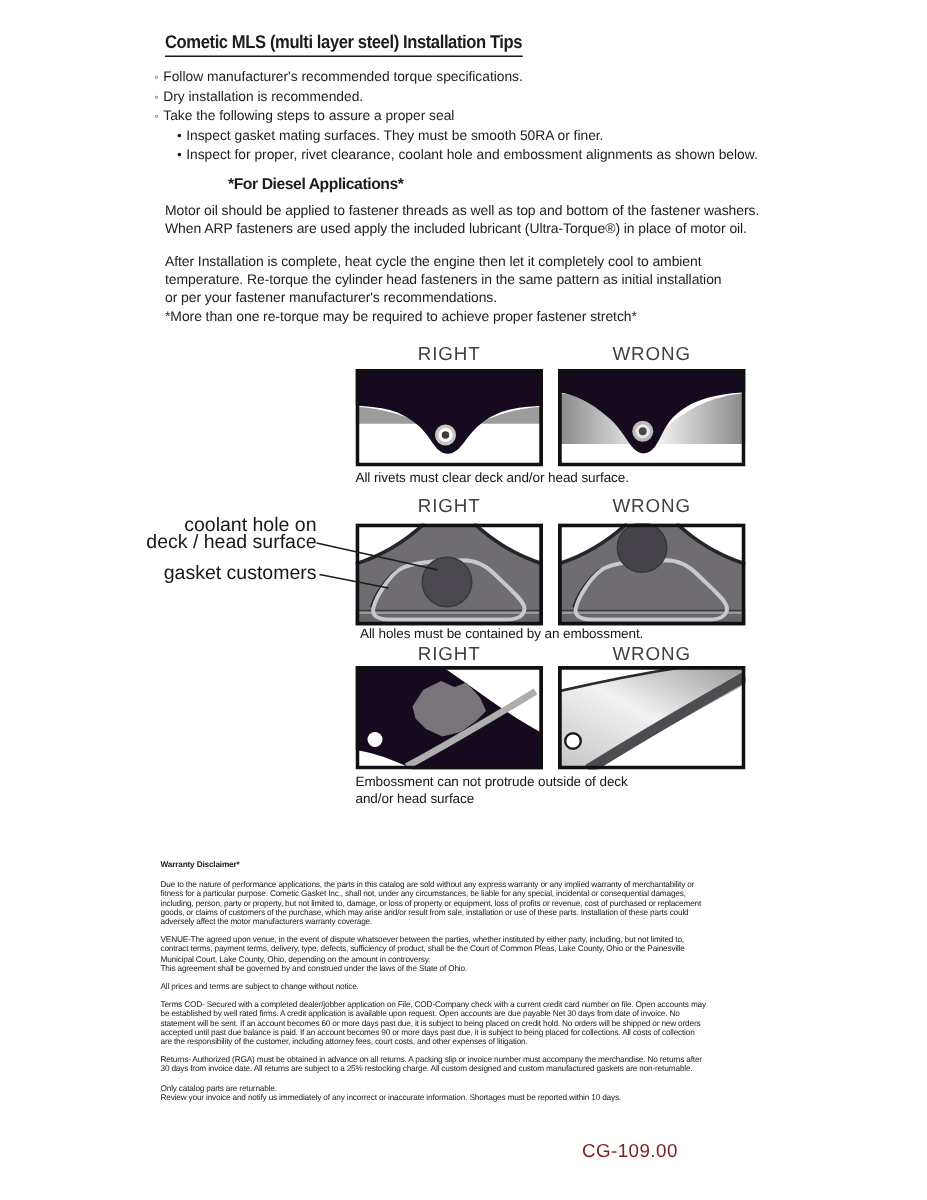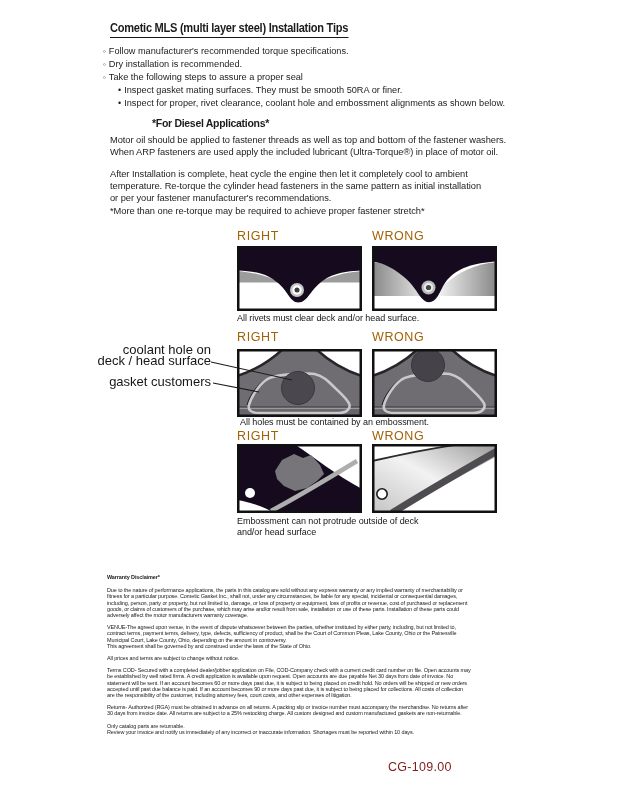--- a/index.html
+++ b/index.html
@@ -20,21 +20,21 @@
   .tip-line.sub{margin-left:15px;}
   .b1{font-size:8px;line-height:13px;}
   .b2{font-size:9px;line-height:13px;}
   
   .diesel-head{left:110px;top:117px;font-size:10.5px;font-weight:bold;letter-spacing:-0.3px;margin-left:42px;}
   .para{left:110px;width:440px;font-size:9.3px;line-height:12px;white-space:pre-line;letter-spacing:-0.05px;}
   #para1{top:134px;}
   #para2{top:168px;}
   #para3{top:205px;white-space:nowrap;}
   
-  .dg-head{width:125px;font-size:12.5px;letter-spacing:0.6px;color:#a16207;}
+  .dg-head{width:125px;text-align:center;font-size:12.5px;letter-spacing:0.6px;color:#404040;}
   .dg-caption{font-size:9px;letter-spacing:-0.05px;white-space:pre-line;line-height:10.5px;color:#161616;}
   .dg-label{width:150px;text-align:right;font-size:13px;line-height:10.5px;white-space:pre-line;color:#161616;}
   svg.panel{position:absolute;display:block;}
   #leader-overlay{position:absolute;left:108px;top:330px;pointer-events:none;}
   
   #legal{left:107px;top:574px;width:432px;font-size:5.5px;line-height:6.2px;letter-spacing:-0.12px;color:#222;}
   #legal .lp{margin:0 0 6px 0;white-space:pre-line;}
   #legal .lh{font-weight:bold;margin:0 0 7px 0;}
   
   #page-code{left:388px;top:760px;font-size:12.5px;letter-spacing:0.3px;color:#7f1d1d;}

